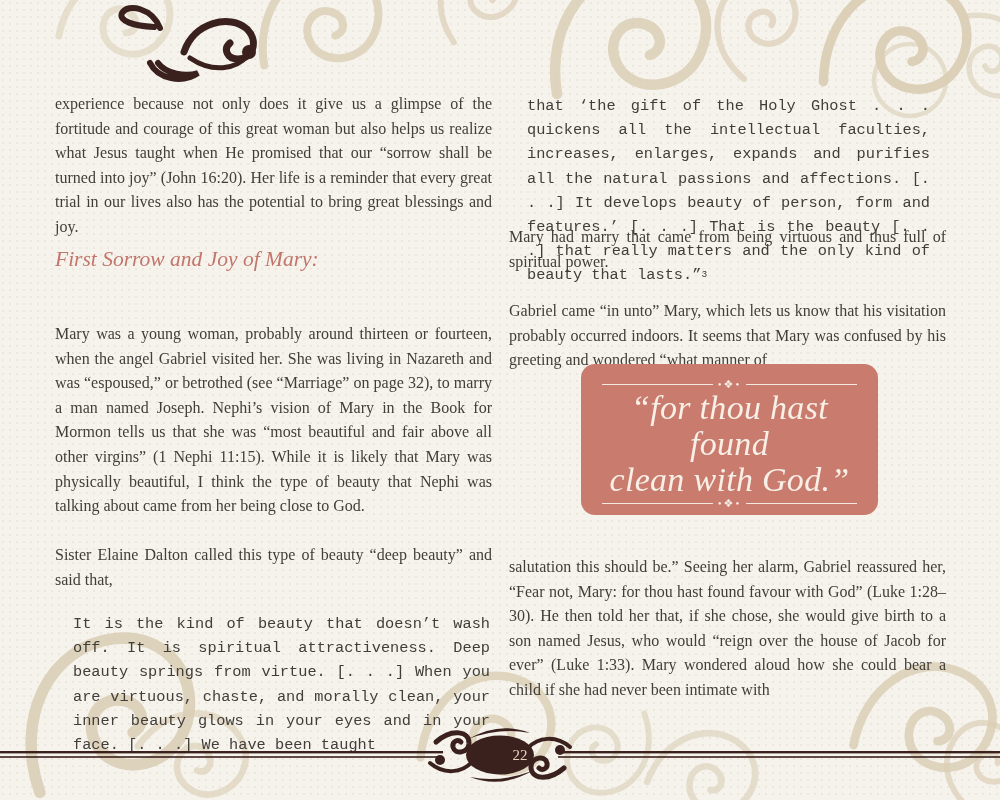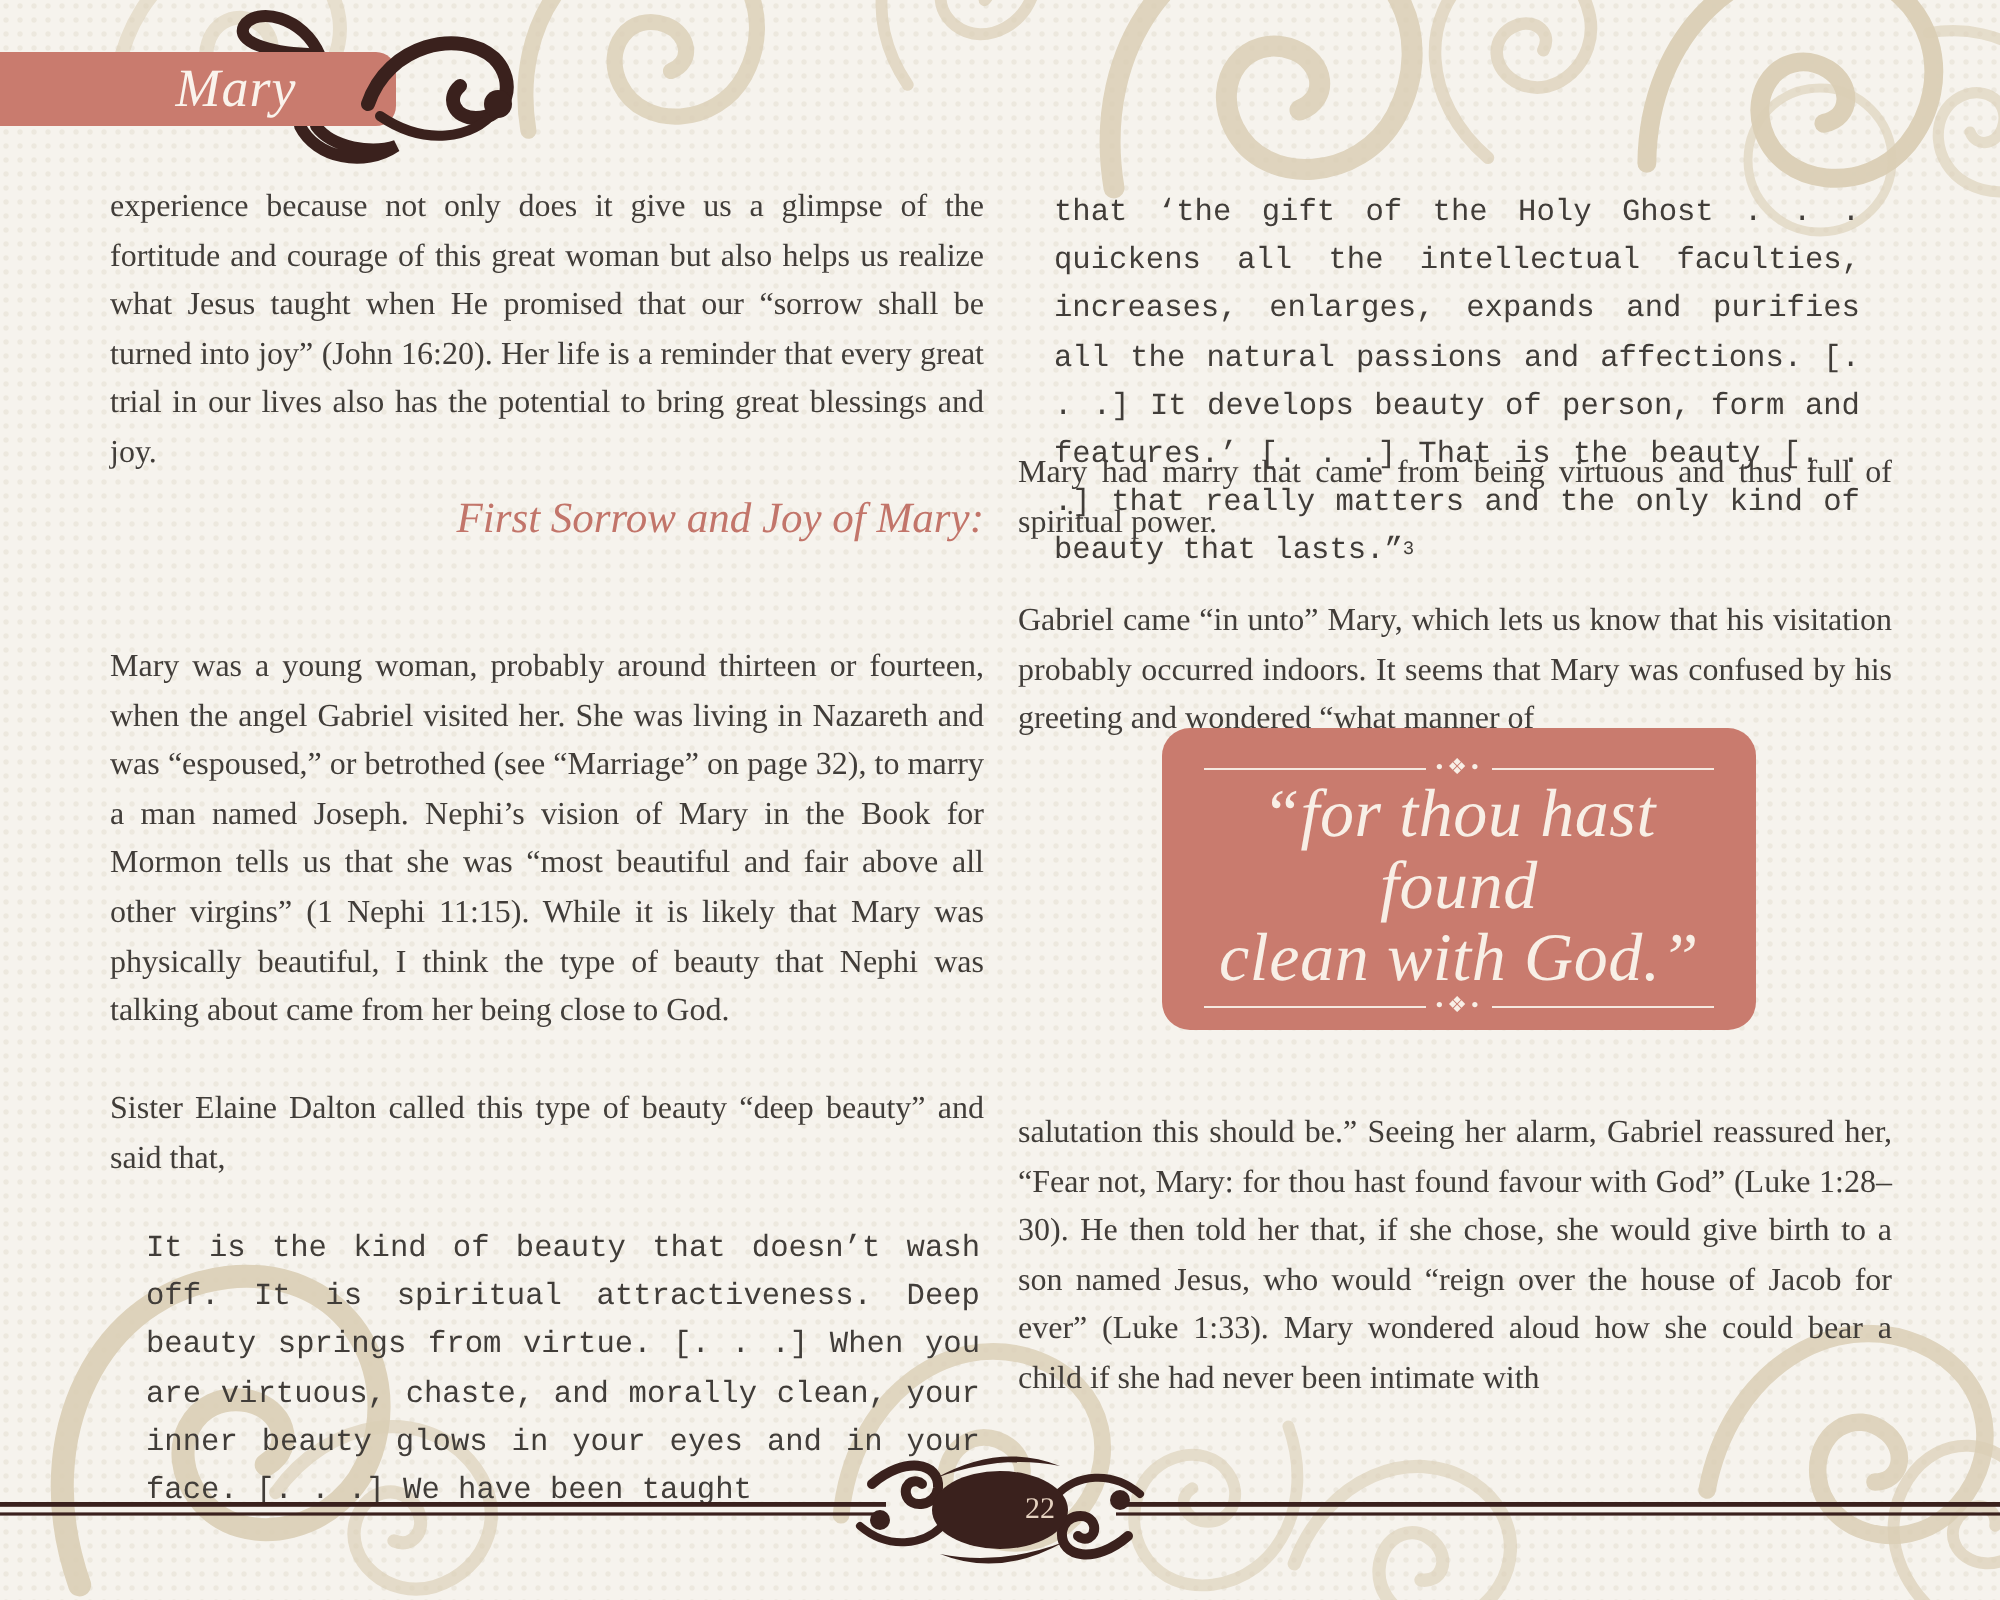--- a/index.html
+++ b/index.html
@@ -41,21 +41,21 @@
     font-size:16px;line-height:24.6px;color:var(--ink);
     text-align:justify;text-justify:inter-word;
   }
   .quote-text{
     font-size:15.3px;line-height:24.2px;color:var(--ink);
     text-align:justify;
     font-family:Liberation Mono, monospace;
   }
   sup.fn{font-size:9.5px;line-height:0;vertical-align:baseline;position:relative;top:-2px;}
   .heading{
-    text-align:right;color:var(--accent-text);
+    text-align:left;color:var(--accent-text);
     font-style:italic;font-size:21.5px;line-height:27px;
   }
   .pullquote{
     position:absolute;background:var(--accent);border-radius:14px;
     display:flex;flex-direction:column;justify-content:space-between;
     padding:15px 21px;
   }
   .pq-rule{display:flex;align-items:center;gap:5px;}
   .pq-rule .line{flex:1;height:1.6px;background:var(--box-text);opacity:.95;}
   .pq-orn{color:var(--box-text);font-size:11px;letter-spacing:2px;line-height:1;white-space:nowrap;}
@@ -100,23 +100,20 @@
     <use href="#spiral" x="0" y="0" width="120" height="120" transform="translate(650,720) scale(0.95) rotate(30 60 60)" opacity="0.6"></use>
     <use href="#spiral" x="0" y="0" width="120" height="120" transform="translate(855,650) scale(1.25) rotate(20 60 60)" opacity="0.85"></use>
     <use href="#spiral" x="0" y="0" width="120" height="120" transform="translate(935,715) scale(0.85) rotate(-60 60 60)" opacity="0.7"></use>
   </svg>
 
   <svg class="layer hdr-back" width="280" height="95" viewBox="0 0 280 95" aria-hidden="true">
     <path d="M160 28 C 152 8, 128 3, 122 13 C 118 21, 134 26, 154 27" fill="none" stroke="currentColor" stroke-width="6" stroke-linecap="round"></path>
     <path d="M150 63 C 158 79, 182 84, 198 73 C 186 77, 166 74, 158 63" fill="none" stroke="currentColor" stroke-width="6" stroke-linecap="round"></path>
   </svg>
 
-  <div class="tab">
-    <span class="tab-label">Mary</span>
-  </div>
 
   <svg class="layer hdr-front" width="280" height="95" viewBox="0 0 280 95" aria-hidden="true">
     <path d="M184 52 C 194 22, 230 14, 247 29 C 259 41, 253 59, 238 59 C 227 59, 223 49, 230 43" fill="none" stroke="currentColor" stroke-width="7" stroke-linecap="round"></path>
     <path d="M190 58 C 212 73, 236 70, 248 55" fill="none" stroke="currentColor" stroke-width="5" stroke-linecap="round"></path>
     <circle cx="249" cy="52" r="7" fill="currentColor"></circle>
   </svg>
 
   <div class="col col-left">
     <p class="block body-text" style="top:92px;">experience because not only does it give us a glimpse of the fortitude and courage of this great woman but also helps us realize what Jesus taught when He promised that our “sorrow shall be turned into joy” (John 16:20). Her life is a reminder that every great trial in our lives also has the potential to bring great blessings and joy.</p>
     <div class="block heading" style="top:246px;">

